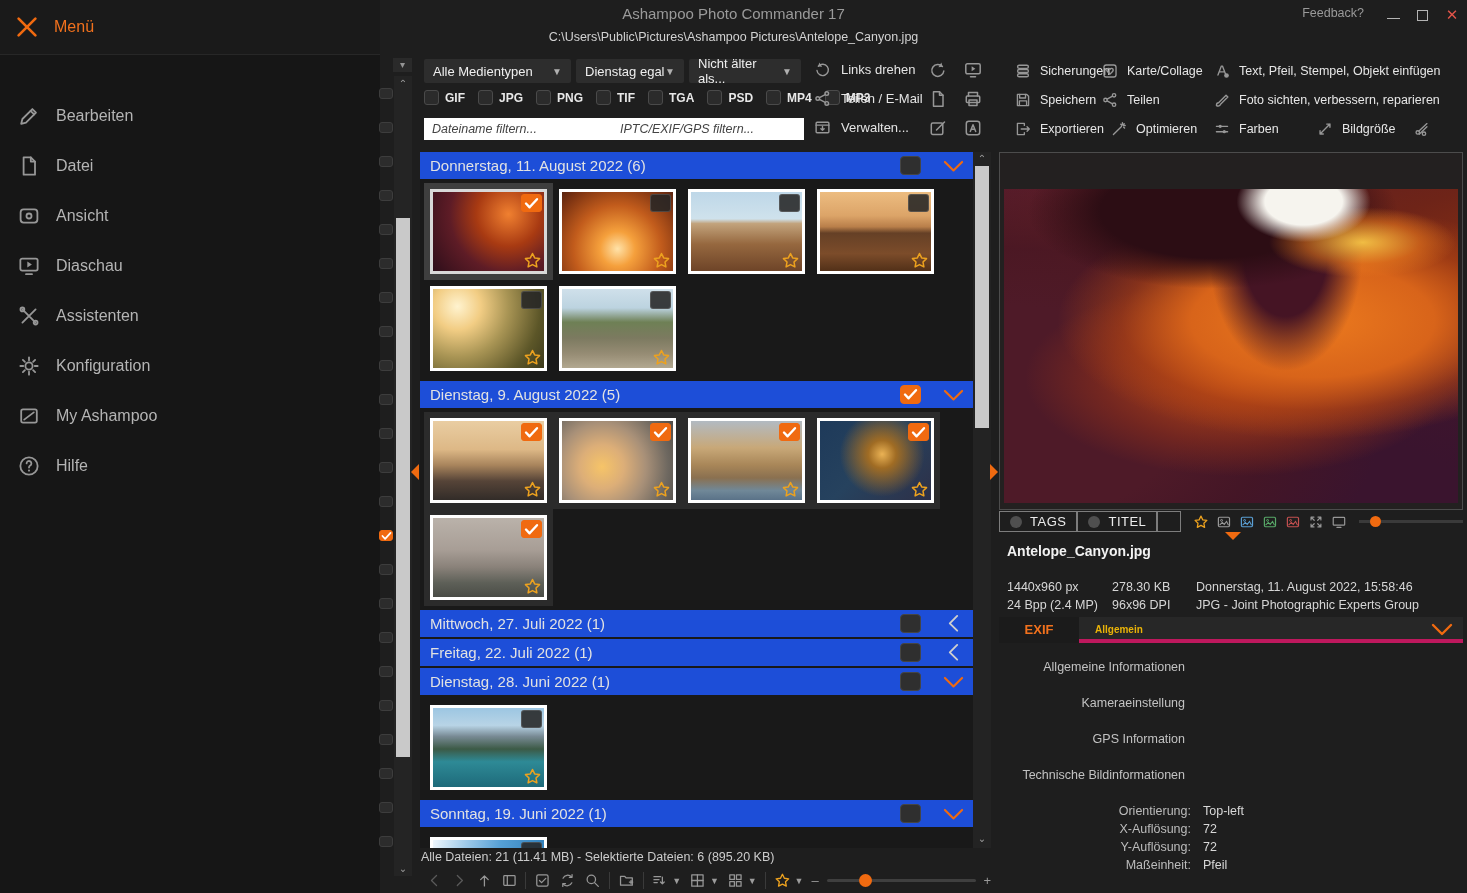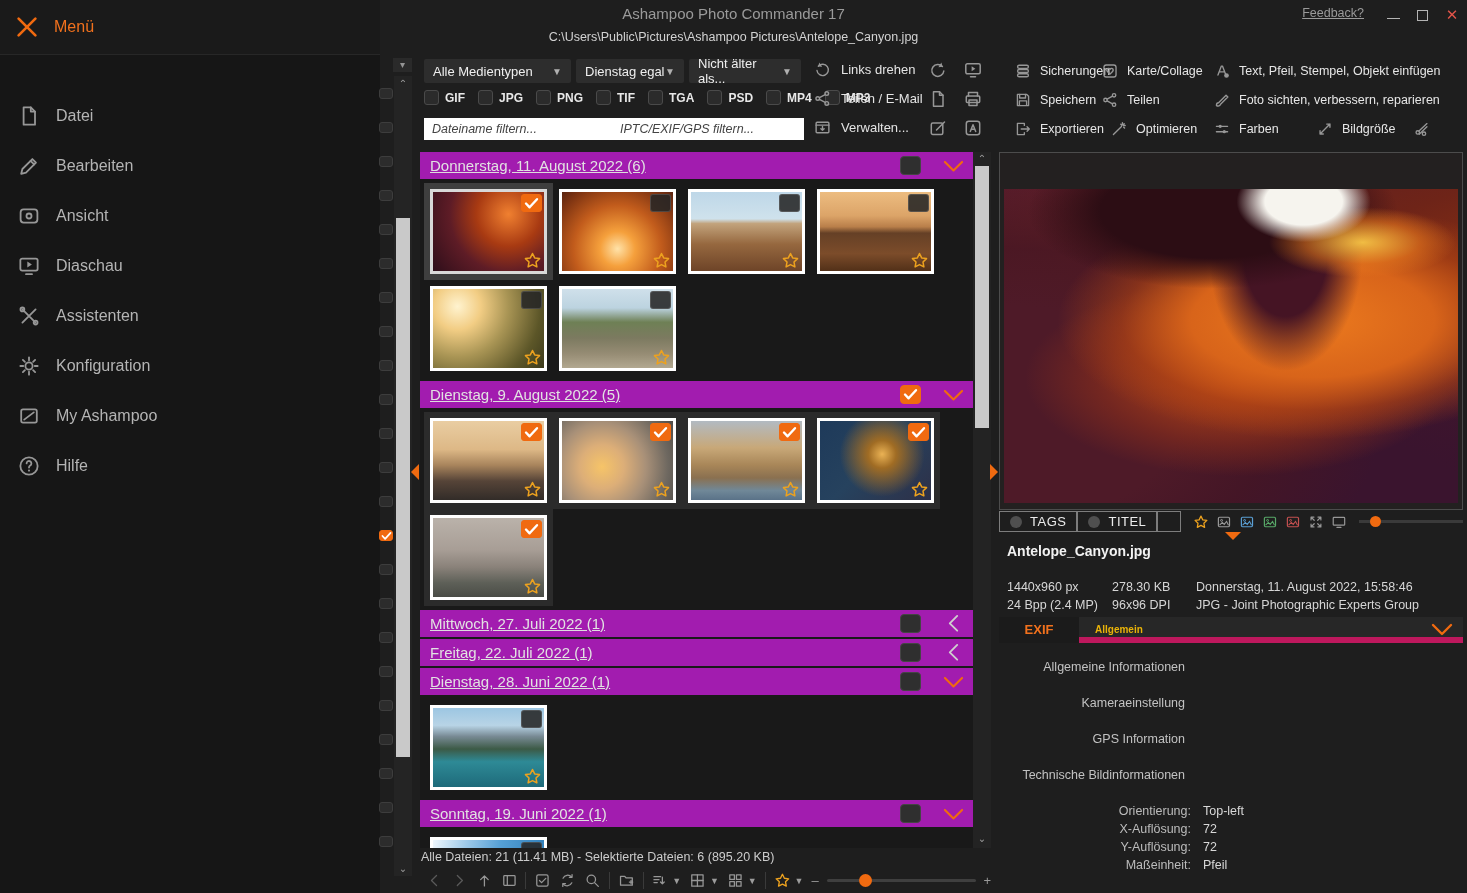--- a/index.html
+++ b/index.html
@@ -3,21 +3,21 @@
 <meta charset="utf-8">
 <style>
   * { margin:0; padding:0; box-sizing:border-box; }
   html,body { background:#101010; }
   body { font-family:"Liberation Sans", sans-serif; }
   .app { position:relative; width:1467px; height:893px; background:#1e1e1e; overflow:hidden; color:#ddd; }
 
   
   .app-title { position:absolute; top:5px; left:0; right:0; text-align:center; color:#9a9a9a; font-size:15px; }
   .app-path  { position:absolute; top:30px; left:0; right:0; text-align:center; color:#d2d2d2; font-size:12.5px; }
-  .feedback  { position:absolute; top:6px; right:103px; color:#9a9a9a; font-size:12.5px; text-decoration:underline; cursor:pointer; }
+  .feedback  { position:absolute; top:6px; right:103px; color:#9a9a9a; font-size:12.5px; cursor:pointer; }
   .win-controls { position:absolute; top:8px; right:8px; display:flex; gap:17px; align-items:center; }
   .wc { width:14px; height:14px; display:flex; align-items:center; justify-content:center; color:#b4b4b4; font-size:13px; cursor:pointer; }
   .wc.min  { border-bottom:1.5px solid #b4b4b4; height:8px; width:13px; }
   .wc.max  { border:1.5px solid #b4b4b4; width:11px; height:11px; }
   .wc.close{ color:#e25449; font-size:15px; }
 
   
   .sidebar { position:absolute; left:0; top:0; width:380px; height:893px; background:#161616; }
   .side-head { height:55px; background:#1a1a1a; border-bottom:1px solid #272727; display:flex; align-items:center; }
   .menu-x { width:24px; height:24px; margin-left:15px; cursor:pointer; }
@@ -58,21 +58,21 @@
   .qa { position:absolute; display:flex; align-items:center; gap:9px; color:#e4e4e4; font-size:13px; cursor:pointer; }
   .qa .ic { width:19px; height:19px; }
   .icbtn { position:absolute; width:20px; height:20px; cursor:pointer; }
 
   
   .ea { position:absolute; display:flex; align-items:center; gap:8px; color:#e6e6e6; font-size:12.5px; cursor:pointer; white-space:nowrap; }
   .ea .ic { width:18px; height:18px; }
 
   
   .grid { position:absolute; left:420px; top:152px; width:553px; height:696px; background:#191919; overflow:hidden; }
-  .g-head { position:relative; height:27px; background:#a21caf; margin-bottom:2px; cursor:pointer;text-decoration:underline; }
+  .g-head { position:relative; height:27px; background:#1d4ed8; margin-bottom:2px; cursor:pointer; }
   .g-title { color:#e2e2e2; font-size:15px; line-height:27px; padding-left:10px; }
   .g-cb { position:absolute; right:52px; top:4px; width:21px; height:19px; border-radius:4px; background:#2f2f2f; border:1px solid #454545; }
   .g-cb.on { background:#f06a10; border-color:#f06a10; }
   .g-cb svg, .t-cb svg { position:absolute; left:2px; top:2px; width:15px; height:13px; }
   .g-chev { position:absolute; right:9px; top:7px; width:21px; height:13px; }
   .g-content { display:flex; flex-wrap:wrap; padding:2px 4px; margin-bottom:2px; }
   .cell { width:129px; height:97px; padding:6px; }
   .cell.sel { background:#2b2b2b; }
   .cell.focus { background:#3e3e3e; }
   .thumb { position:relative; width:117px; height:85px; border:3px solid #ffffff; cursor:pointer; }
@@ -134,21 +134,21 @@
   .ptb .ic { width:18px; height:18px; margin-left:7px; cursor:pointer; }
   .ptb .ic.first { margin-left:12px; }
   .pslider { position:relative; width:118px; height:3px; background:#3a3a3a; margin-left:12px; cursor:pointer; }
   .pslider .knob { position:absolute; left:11px; top:-4px; width:11px; height:11px; border-radius:50%; background:#f06a10; }
   .pointer-down { position:absolute; left:1225px; top:532px; width:0; height:0; border-left:8px solid transparent; border-right:8px solid transparent; border-top:8px solid #f06a10; }
 
   .fname { position:absolute; left:1007px; top:543px; color:#f2f2f2; font-size:14px; font-weight:bold; }
   .meta  { position:absolute; top:578px; color:#d6d6d6; font-size:12.5px; line-height:18px; }
   .mc1 { left:1007px; } .mc2 { left:1112px; } .mc3 { left:1196px; }
 
-  .tabbar { position:absolute; left:999px; top:617px; width:464px; height:26px; background:#272727; border-bottom:6px solid #be185d; }
+  .tabbar { position:absolute; left:999px; top:617px; width:464px; height:26px; background:#272727; border-bottom:4px solid #be185d; }
   .tab-exif { position:absolute; left:0; top:0; width:80px; height:26px; background:#1b1b1b; color:#f1711d; font-size:13px; font-weight:bold; text-align:center; line-height:26px; cursor:pointer; }
   .tab-allg { position:absolute; left:96px; top:0; color:#eab308; font-size:10px; font-weight:bold; line-height:26px; cursor:pointer; }
   .tab-chev { position:absolute; right:10px; top:6px; width:22px; height:14px; cursor:pointer; }
 
   .rpanel-bg { position:absolute; left:999px; top:532px; width:464px; height:361px; background:#1b1b1b; z-index:-1; }
   .exif { position:absolute; left:999px; top:660px; width:464px; font-size:12.5px; }
   .ex-sec { height:14px; margin-bottom:22px; display:flex; }
   .ex-row { height:18px; display:flex; }
   .ex-label { width:186px; text-align:right; color:#c2c2c2; }
   .ex-fl { width:192px; text-align:right; color:#bcbcbc; }
@@ -174,34 +174,34 @@
           <svg viewBox="0 0 20 20">
             <path d="M3 3l14 14M17 3L3 17" fill="none" stroke="#f06a10" stroke-width="2.2" stroke-linecap="round"></path>
           </svg>
         </span>
       <span class="menu-label">Menü</span>
     </div>
     <nav class="side-nav" id="side-items">
         <div class="side-item">
           <span class="ic">
             <svg viewBox="0 0 20 20">
+              <path d="M3.5 16.5l1-4 8.3-8.3 3 3-8.3 8.3z" fill="none" stroke="#979797" stroke-width="1.5" stroke-linecap="round" stroke-linejoin="round"></path>
+              <path d="M11.3 5.7l3 3" fill="none" stroke="#979797" stroke-width="1.5" stroke-linecap="round" stroke-linejoin="round"></path>
+            </svg>
+          </span>
+          <span>Bearbeiten</span>
+        </div>
+        <div class="side-item">
+          <span class="ic">
+            <svg viewBox="0 0 20 20">
               <path d="M5.5 2.8h6l3.5 3.5v10.9h-9.5z" fill="none" stroke="#979797" stroke-width="1.5" stroke-linecap="round" stroke-linejoin="round"></path>
               <path d="M11.5 2.8v3.5H15" fill="none" stroke="#979797" stroke-width="1.5" stroke-linecap="round" stroke-linejoin="round"></path>
             </svg>
           </span>
           <span>Datei</span>
-        </div>
-        <div class="side-item">
-          <span class="ic">
-            <svg viewBox="0 0 20 20">
-              <path d="M3.5 16.5l1-4 8.3-8.3 3 3-8.3 8.3z" fill="none" stroke="#979797" stroke-width="1.5" stroke-linecap="round" stroke-linejoin="round"></path>
-              <path d="M11.3 5.7l3 3" fill="none" stroke="#979797" stroke-width="1.5" stroke-linecap="round" stroke-linejoin="round"></path>
-            </svg>
-          </span>
-          <span>Bearbeiten</span>
         </div>
         <div class="side-item">
           <span class="ic">
             <svg viewBox="0 0 20 20">
               <rect x="3" y="4.5" width="14" height="11" rx="2.5" fill="none" stroke="#979797" stroke-width="1.5" stroke-linecap="round" stroke-linejoin="round"></rect>
               <circle cx="10" cy="10" r="2.1" fill="none" stroke="#979797" stroke-width="1.5" stroke-linecap="round" stroke-linejoin="round"></circle>
             </svg>
           </span>
           <span>Ansicht</span>
         </div>

